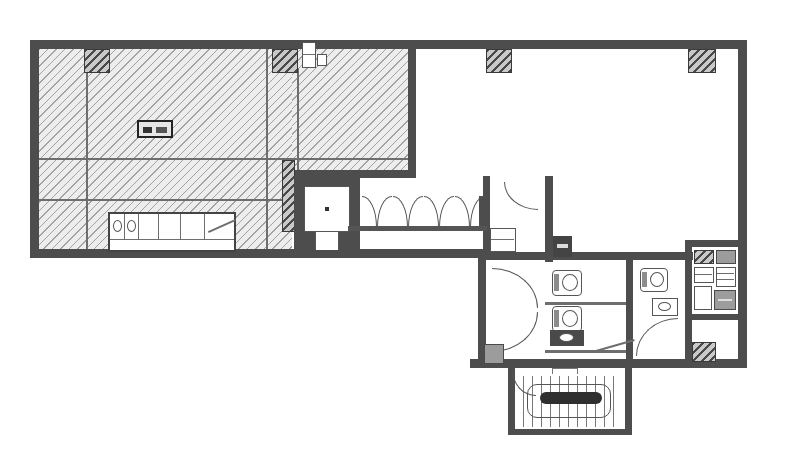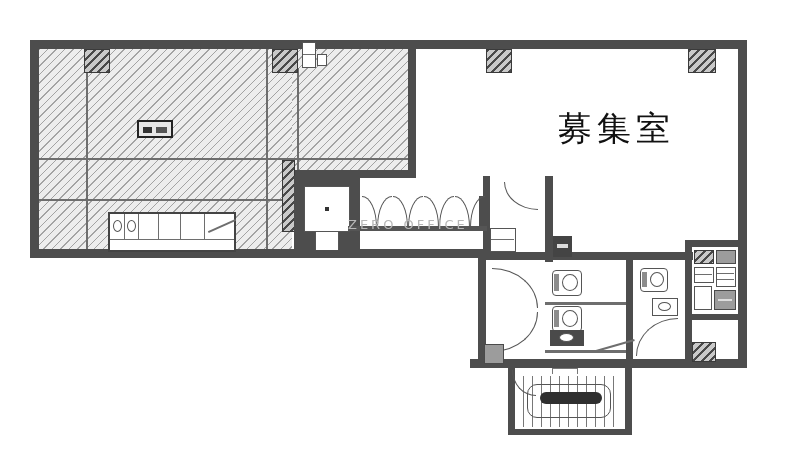--- a/index.html
+++ b/index.html
@@ -156,16 +156,14 @@
 
   <div class="abs wall" style="left:508px;top:368px;width:7px;height:66px"></div>
   <div class="abs wall" style="left:625px;top:368px;width:7px;height:66px"></div>
   <div class="abs wall" style="left:508px;top:429px;width:124px;height:6px"></div>
   <div class="abs" style="left:515px;top:374px;width:110px;height:55px;background:#fff"></div>
   <div class="abs steps" style="left:523px;top:376px;width:92px;height:51px"></div>
   <div class="abs" style="left:527px;top:384px;width:84px;height:34px;border:1.5px solid #555;border-radius:10px"></div>
   <div class="abs" style="left:540px;top:392px;width:62px;height:12px;background:#2f2f2f;border-radius:6px"></div>
   <div class="abs arcBL" style="left:512px;top:370px;width:24px;height:26px"></div>
 
-  <div class="abs title" style="left:558px;top:106px">募集室</div>
-  <div class="abs wm" style="left:348px;top:217px">ZERO OFFICE</div>
 
 </div>
 
 </body></html>

